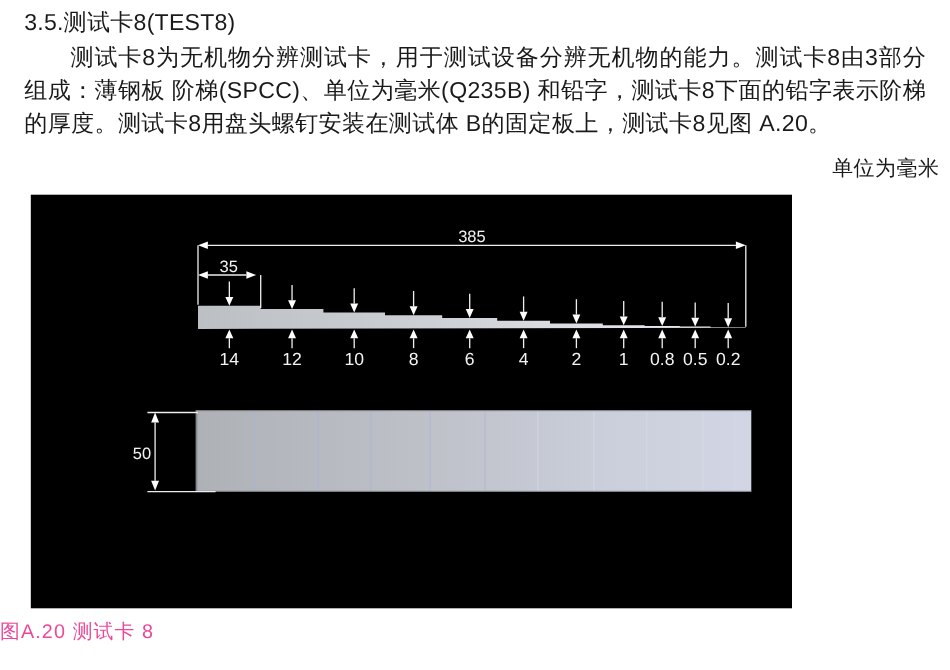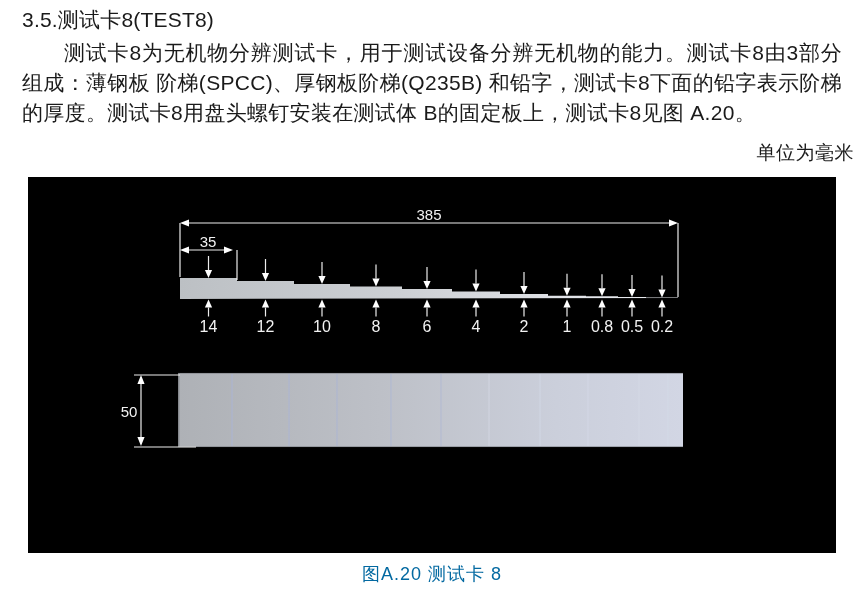--- a/index.html
+++ b/index.html
@@ -16,46 +16,46 @@
   .body-par{
     position:absolute;left:22px;top:38px;width:820px;margin:0;
     font-size:21px;line-height:30px;text-indent:2em;
     text-align:justify;letter-spacing:0.3px;
   }
   .unit-note{
     position:absolute;top:140px;right:10px;
     font-size:19px;letter-spacing:0.5px;margin-left:24px;
   }
   .figure-panel{
-    position:absolute;left:28px;top:177px;width:808px;height:376px;
+    position:absolute;left:28px;top:177px;width:692px;height:376px;
     background:#000000;
   }
   .figure-panel svg{display:block;}
   .caption{
     position:absolute;left:0;top:562px;width:100%;
-    text-align:center;font-size:18px;color:#0369a1;letter-spacing:1px;
+    text-align:left;font-size:18px;color:#ec4899;letter-spacing:1px;
   }
   
   .dl{stroke:#ededed;stroke-width:1.2;fill:none;}
   .ah{fill:#ffffff;stroke:none;}
   .dimtext{
     fill:#f2f2f2;font-size:15px;text-anchor:middle;
     font-family:"Liberation Sans","DejaVu Sans",sans-serif;
   }
   .flabel{
     fill:#f2f2f2;font-size:16px;text-anchor:middle;
     font-family:"Liberation Sans","DejaVu Sans",sans-serif;
   }
 </style>
 </head>
 <body>
 
 <h1 class="heading">3.5.测试卡8(TEST8)</h1>
 
-<p class="body-par">测试卡8为无机物分辨测试卡，用于测试设备分辨无机物的能力。测试卡8由3部分组成：薄钢板 阶梯(SPCC)、厚钢板阶梯(Q235B) 和铅字，测试卡8下面的铅字表示阶梯的厚度。测试卡8用盘头螺钉安装在测试体 B的固定板上，测试卡8见图 A.20。</p>
+<p class="body-par">测试卡8为无机物分辨测试卡，用于测试设备分辨无机物的能力。测试卡8由3部分组成：薄钢板 阶梯(SPCC)、单位为毫米(Q235B) 和铅字，测试卡8下面的铅字表示阶梯的厚度。测试卡8用盘头螺钉安装在测试体 B的固定板上，测试卡8见图 A.20。</p>
 
 <div class="unit-note">单位为毫米</div>
 
 <div class="figure-panel">
   <svg width="804" height="376" viewBox="0 0 804 376">
     <defs>
       <linearGradient id="gUpper" x1="0" y1="0" x2="1" y2="0">
         <stop offset="0" stop-color="#bcc0c4"></stop>
         <stop offset="0.45" stop-color="#cdd0d4"></stop>
         <stop offset="0.8" stop-color="#e2e4e9"></stop>

